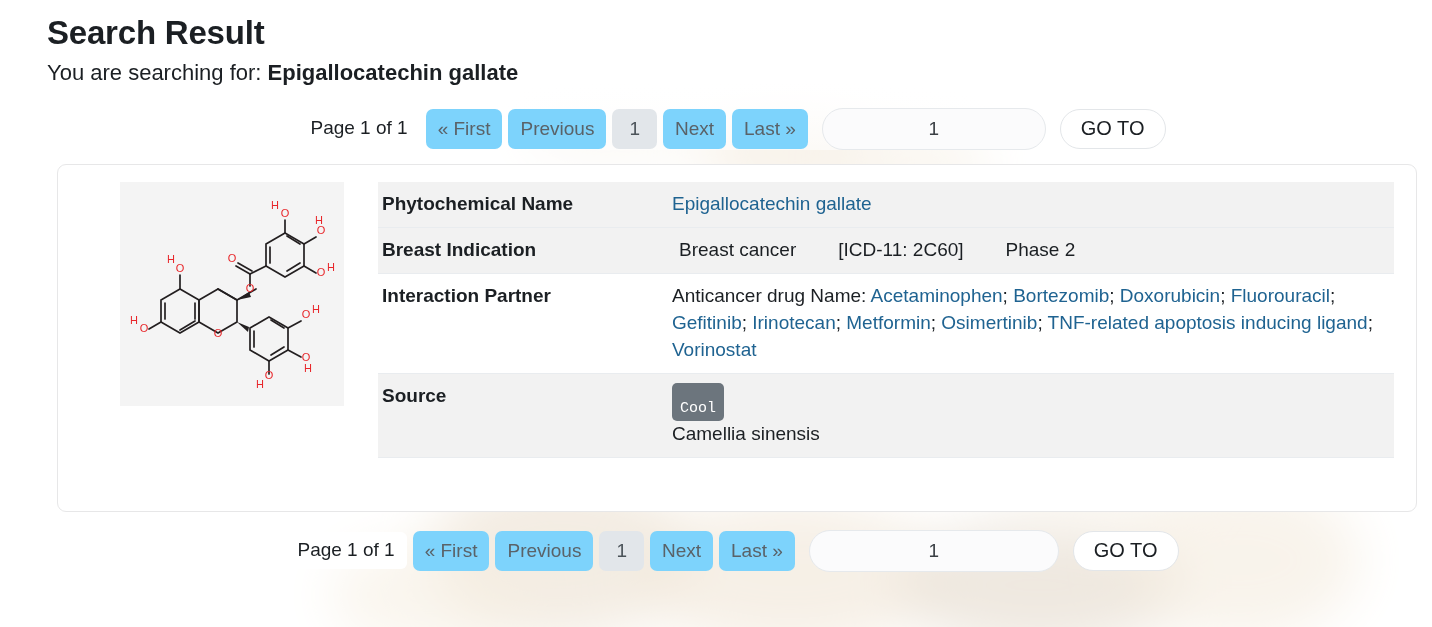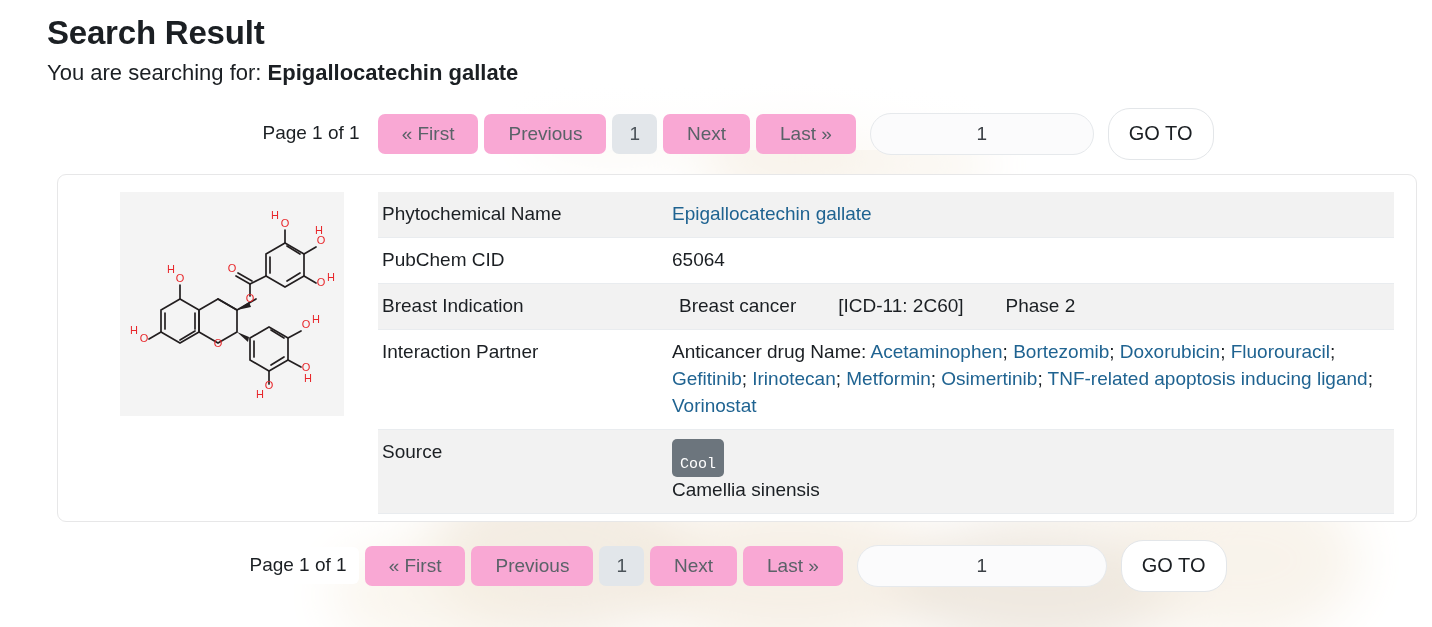--- a/index.html
+++ b/index.html
@@ -72,24 +72,24 @@
 
   .page-label {
     background: #ffffff;
     border-radius: 6px;
     padding: 7px 12px 8px 12px;
     font-size: 19px;
     color: #1b1f23;
     white-space: nowrap;
   }
   .pbtn {
-    background: #f9a8d4;
+    background: #7dd3fc;
     border: none;
     border-radius: 7px;
-    padding: 9px 24px;
+    padding: 9px 12px;
     font-size: 19px;
     color: #5a6268;
     font-family: "Liberation Sans", sans-serif;
     margin-left: 6px;
     white-space: nowrap;
     line-height: 1.15;
   }
   .pbtn.num {
     color: #4b5359;
     padding: 9px 17px;
@@ -107,21 +107,21 @@
     text-align: center;
     font-family: "Liberation Sans", sans-serif;
     outline: none;
   }
   .goto-input.wide { width: 250px; }
   .goto-btn {
     margin-left: 14px;
     background: #ffffff;
     border: 1px solid #e3e6e9;
     border-radius: 22px;
-    height: 52px;
+    height: 40px;
     padding: 0 20px;
     font-size: 20px;
     color: #1b1f23;
     font-family: "Liberation Sans", sans-serif;
     white-space: nowrap;
   }
 
   
   .card {
     margin: 14px 31px 0 41px;
@@ -156,21 +156,21 @@
   table.detail tr.odd td { background: #f2f2f2; }
   table.detail tr.even td { background: #ffffff; }
   table.detail td {
     padding: 9px 10px 9px 4px;
     vertical-align: top;
     color: #1b1f23;
     line-height: 1.42;
   }
   table.detail td.k {
     width: 290px;
-    font-weight: normal;
+    font-weight: bold;
     white-space: nowrap;
   }
   a.lnk {
     color: #1f6391;
     text-decoration: none;
   }
   .seg { display: inline-block; margin-left: 7px; }
   .seg + .seg { margin-left: 42px; }
   .badge {
     display: inline-block;
@@ -291,24 +291,20 @@
     </div>
 
     <div class="table-wrap">
       <table class="detail">
         <tbody>
           <tr class="odd">
             <td class="k">Phytochemical Name</td>
             <td>
               <a class="lnk" href="#">Epigallocatechin gallate</a>
             </td>
-          </tr>
-          <tr class="even">
-            <td class="k">PubChem CID</td>
-            <td>65064</td>
           </tr>
           <tr class="odd">
             <td class="k">Breast Indication</td>
             <td>
               <span class="seg">Breast cancer</span><span class="seg">[ICD-11: 2C60]</span><span class="seg">Phase 2</span>
             </td>
           </tr>
           <tr class="even">
             <td class="k">Interaction Partner</td>
             <td>

